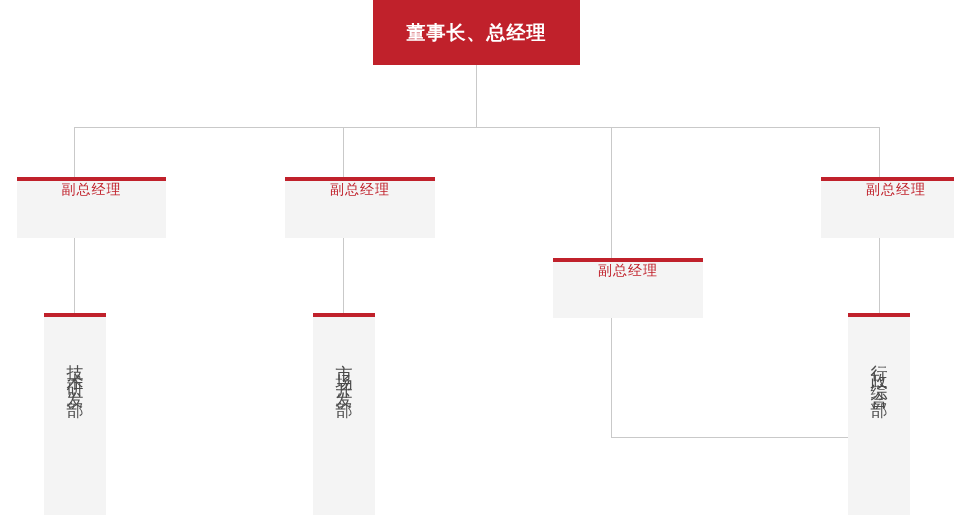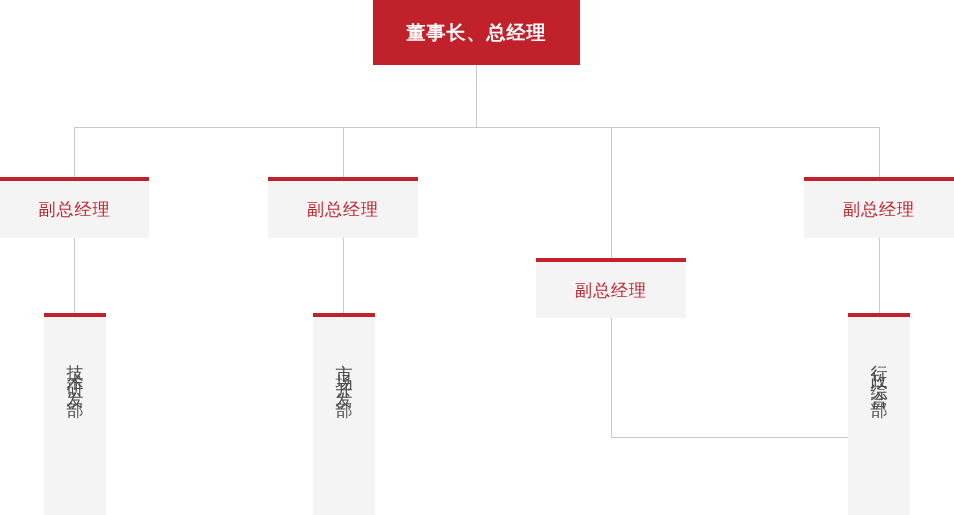--- a/index.html
+++ b/index.html
@@ -43,24 +43,24 @@
     font-weight: bold;
     letter-spacing: 1px;
   }
 
   
   .node-mgr {
     background: #f4f4f4;
     border-top: 4px solid #c0212b;
     color: #c0212b;
     display: flex;
-    align-items: center;
     justify-content: center;
-    font-size: 17px;
+    font-size: 14px;
     letter-spacing: 1px;
+    margin-left: 17px;
   }
 
   
   .node-dept {
     background: #f4f4f4;
     border-top: 4px solid #c0212b;
     color: #4a4a4a;
     display: flex;
     justify-content: center;
     font-size: 17px;

